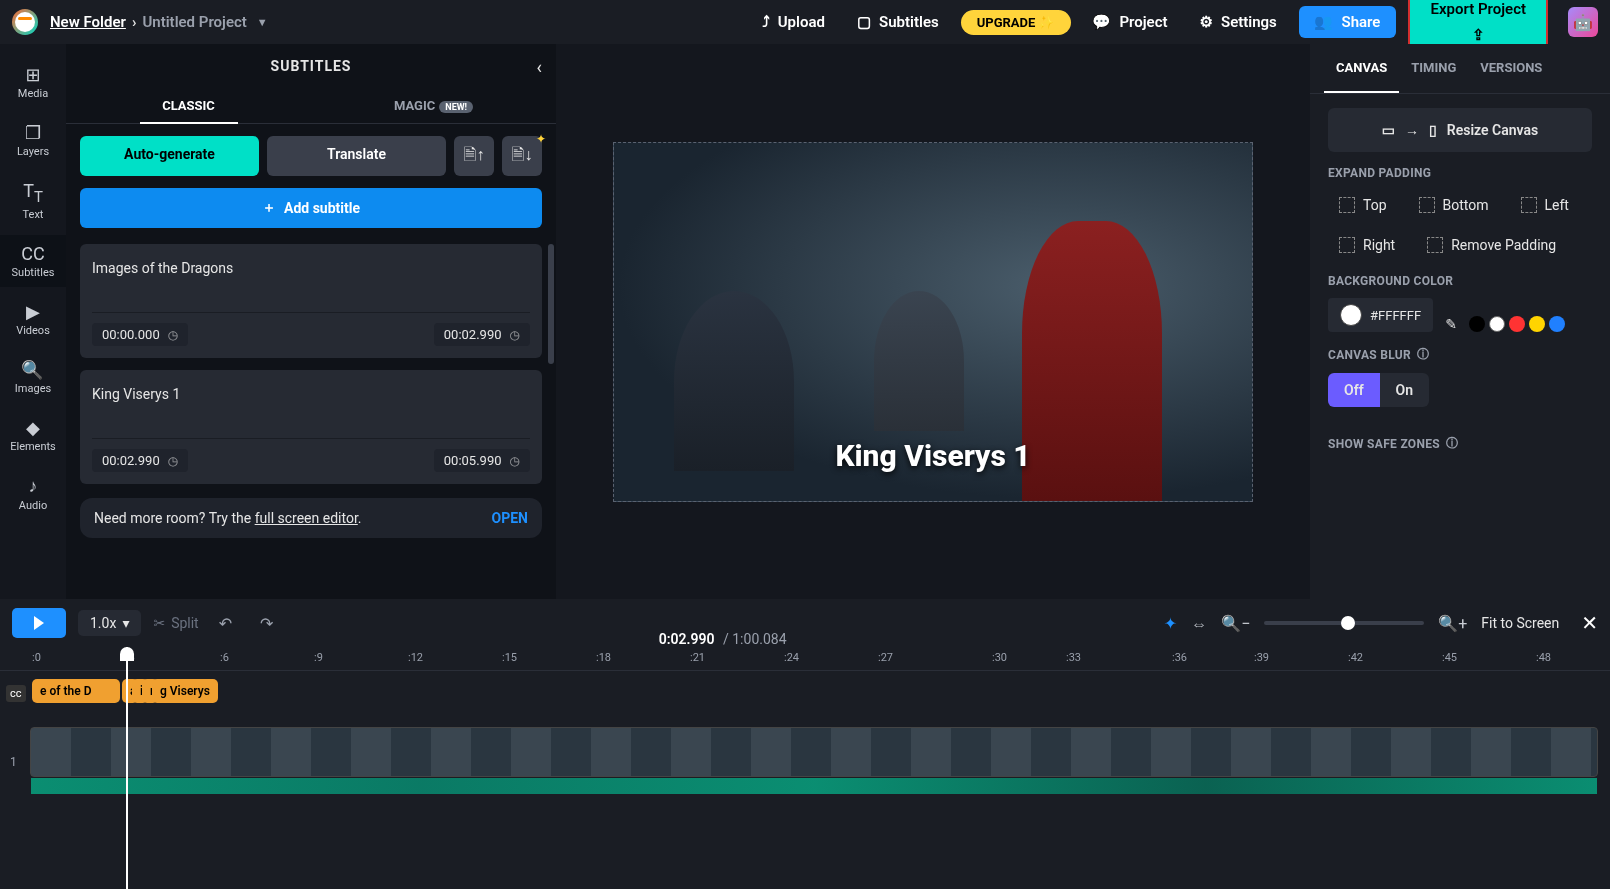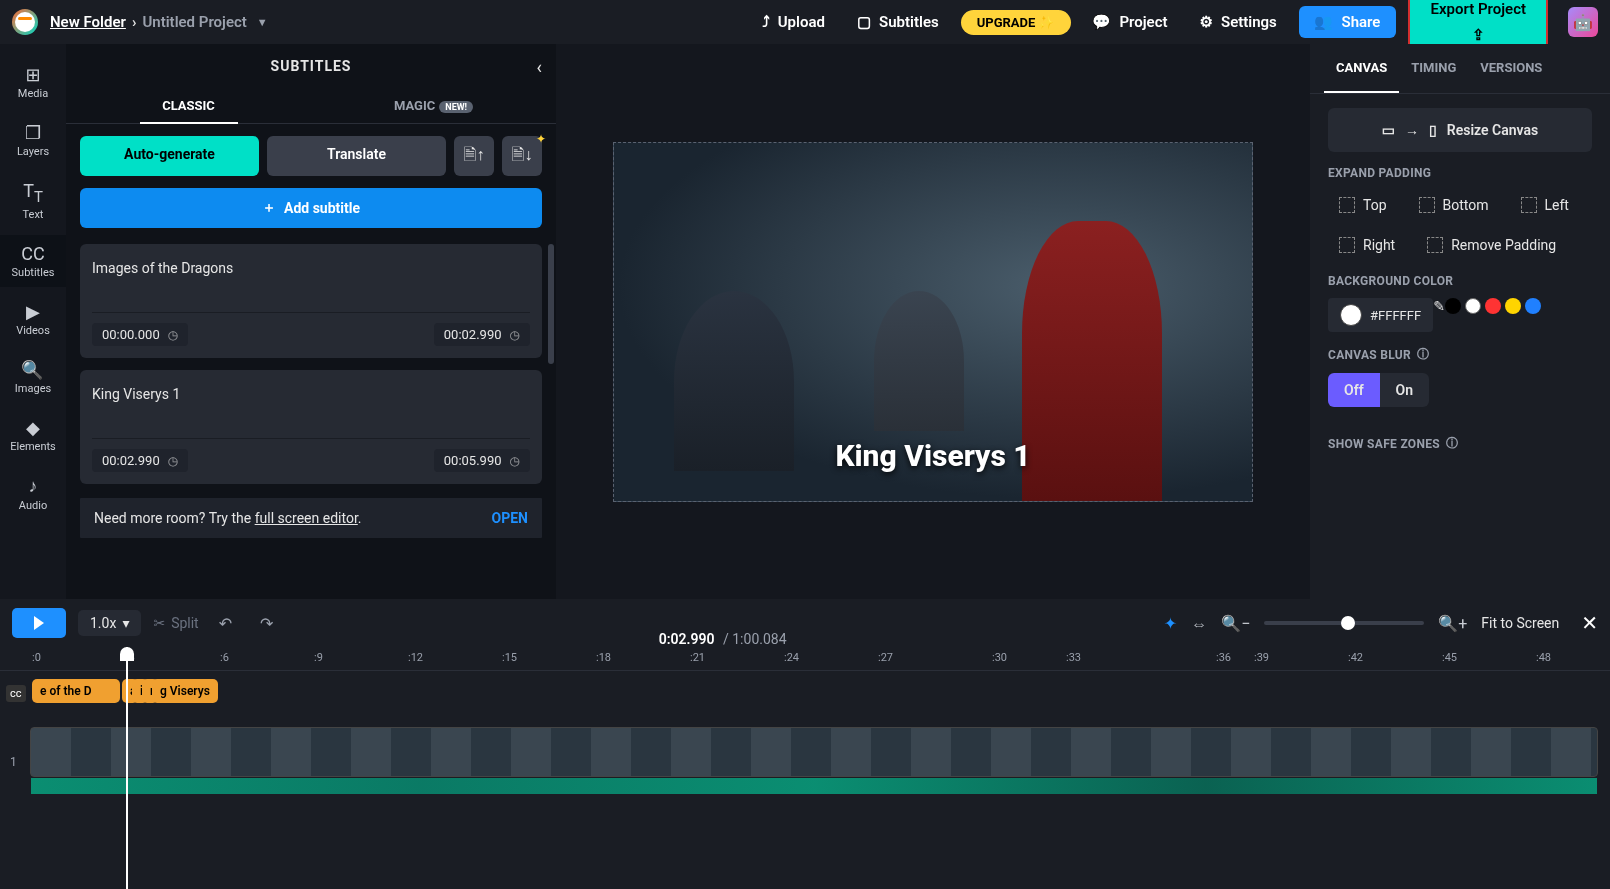--- a/index.html
+++ b/index.html
@@ -44,21 +44,21 @@
 .icon-btn { width:40px; height:40px; background:#3a3f4b; border-radius:6px; display:flex; align-items:center; justify-content:center; cursor:pointer; position:relative; }
 .sparkle::after { content:'✦'; position:absolute; top:-4px; right:-4px; color:#ffd43b; font-size:12px; }
 .add-sub { margin:6px 14px; background:#0d8bf0; color:#fff; font-weight:700; border-radius:6px; padding:11px; text-align:center; cursor:pointer; font-size:14px; display:flex; align-items:center; justify-content:center; gap:8px; }
 
 .sub-list { padding:10px 14px; display:flex; flex-direction:column; gap:12px; overflow-y:auto; }
 .sub-card { background:#262a33; border-radius:6px; padding:12px; position:relative; }
 .sub-text { background:#262a33; font-size:14px; color:#e6e6e6; min-height:42px; padding:4px 0; }
 .sub-times { display:flex; justify-content:space-between; margin-top:14px; padding-top:10px; border-top:1px solid #1a1d24; font-family:monospace; font-size:13px; }
 .time-grp { display:flex; align-items:center; gap:8px; background:#1f232c; padding:4px 10px; border-radius:4px; }
 .clock-ic { font-size:12px; opacity:0.6; }
-.roombar { background:#1f232c; margin:4px 14px 0; border-radius:1px; padding:12px 14px; display:flex; justify-content:space-between; align-items:center; font-size:14px; }
+.roombar { background:#1f232c; margin:4px 14px 0; border-radius:12px; padding:12px 14px; display:flex; justify-content:space-between; align-items:center; font-size:14px; }
 .roombar a { color:#e6e6e6; text-decoration:underline; }
 .open-link { color:#1e90ff; font-weight:700; cursor:pointer; }
 
 .canvas-area { flex:1; background:#14171e; display:flex; align-items:center; justify-content:center; position:relative; }
 .video-frame { width:640px; height:360px; background:linear-gradient(180deg,#3a4a5a 0%,#1a2530 100%); border:1px dashed #5a6270; position:relative; overflow:hidden; }
 .video-scene { position:absolute; inset:0; background:radial-gradient(ellipse at 70% 40%, #4a5d6b 0%, #1a2530 70%); }
 .fig { position:absolute; border-radius:50% 50% 0 0; }
 .fig.f1 { left:60px; bottom:30px; width:120px; height:180px; background:linear-gradient(180deg,#2a3340,#1a2028); }
 .fig.f2 { left:260px; bottom:70px; width:90px; height:140px; background:linear-gradient(180deg,#3a4450,#2a3038); }
 .fig.f3 { right:90px; bottom:0; width:140px; height:280px; background:linear-gradient(180deg,#8b2020,#5a1010); border-radius:40% 40% 0 0; }
@@ -67,21 +67,21 @@
 .right-panel { width:300px; background:#1a1d24; padding:0 0 12px; overflow-y:auto; }
 .rtabs { display:flex; border-bottom:1px solid #2a2e38; padding:0 14px; }
 .rtab { padding:16px 12px; font-size:13px; font-weight:700; color:#9aa0ac; cursor:pointer; }
 .rtab.active { color:#fff; border-bottom:2px solid #fff; }
 .rp-sec { padding:14px 18px; }
 .resize-btn { background:#262a33; border-radius:6px; padding:14px; display:flex; align-items:center; justify-content:center; gap:10px; cursor:pointer; font-size:14px; font-weight:600; }
 .sec-label { font-size:12px; color:#9aa0ac; font-weight:700; letter-spacing:0.3px; margin:14px 0 10px; display:flex; align-items:center; gap:6px; }
 .pad-grid { display:flex; flex-wrap:wrap; gap:10px; }
 .pad-btn { background:transparent; border:1px solid transparent; padding:6px 10px; display:flex; align-items:center; gap:8px; cursor:pointer; color:#e6e6e6; font-size:14px; }
 .pad-ic { width:16px; height:16px; border:1px dashed #888; }
-.bgcolor-row { display:flex; align-items:flex-start; }
+.bgcolor-row { display:flex; align-items:flex-end; gap:12px; }
 .color-sw { width:22px; height:22px; border-radius:50%; border:1px solid #444; }
 .color-hex { background:#262a33; padding:6px 12px; border-radius:4px; font-size:13px; font-family:monospace; display:flex; align-items:center; gap:8px; }
 .picker-ic { font-size:14px; cursor:pointer; }
 .swatches { display:flex; gap:4px; }
 .sw { width:16px; height:16px; border-radius:50%; }
 .toggle-row { display:flex; gap:0; border-radius:6px; overflow:hidden; width:fit-content; }
 .tog { padding:9px 16px; font-size:14px; font-weight:600; cursor:pointer; background:#262a33; }
 .tog.on { background:#6b5cff; }
 
 .timeline-controls { height:48px; background:#1a1d24; display:flex; align-items:center; padding:0 12px; gap:12px; }
@@ -365,21 +365,21 @@
       <span class="tick" style="left: 220px;">:6</span>
       <span class="tick" style="left: 314px;">:9</span>
       <span class="tick" style="left: 408px;">:12</span>
       <span class="tick" style="left: 502px;">:15</span>
       <span class="tick" style="left: 596px;">:18</span>
       <span class="tick" style="left: 690px;">:21</span>
       <span class="tick" style="left: 784px;">:24</span>
       <span class="tick" style="left: 878px;">:27</span>
       <span class="tick" style="left: 992px;">:30</span>
       <span class="tick" style="left: 1066px;">:33</span>
-      <span class="tick" style="left: 1216px;">:36</span>
+      <span class="tick" style="left: 1172px;">:36</span>
       <span class="tick" style="left: 1254px;">:39</span>
       <span class="tick" style="left: 1348px;">:42</span>
       <span class="tick" style="left: 1442px;">:45</span>
       <span class="tick" style="left: 1536px;">:48</span>
     </div>
   <div class="playhead"></div>
   <div class="tl-track">
     <span class="cc-ic">cc</span>
     <div class="sub-chip" style="left:32px;width:88px">e of the D</div>
     <div class="sub-chip" style="left:122px;width:8px">a</div>

